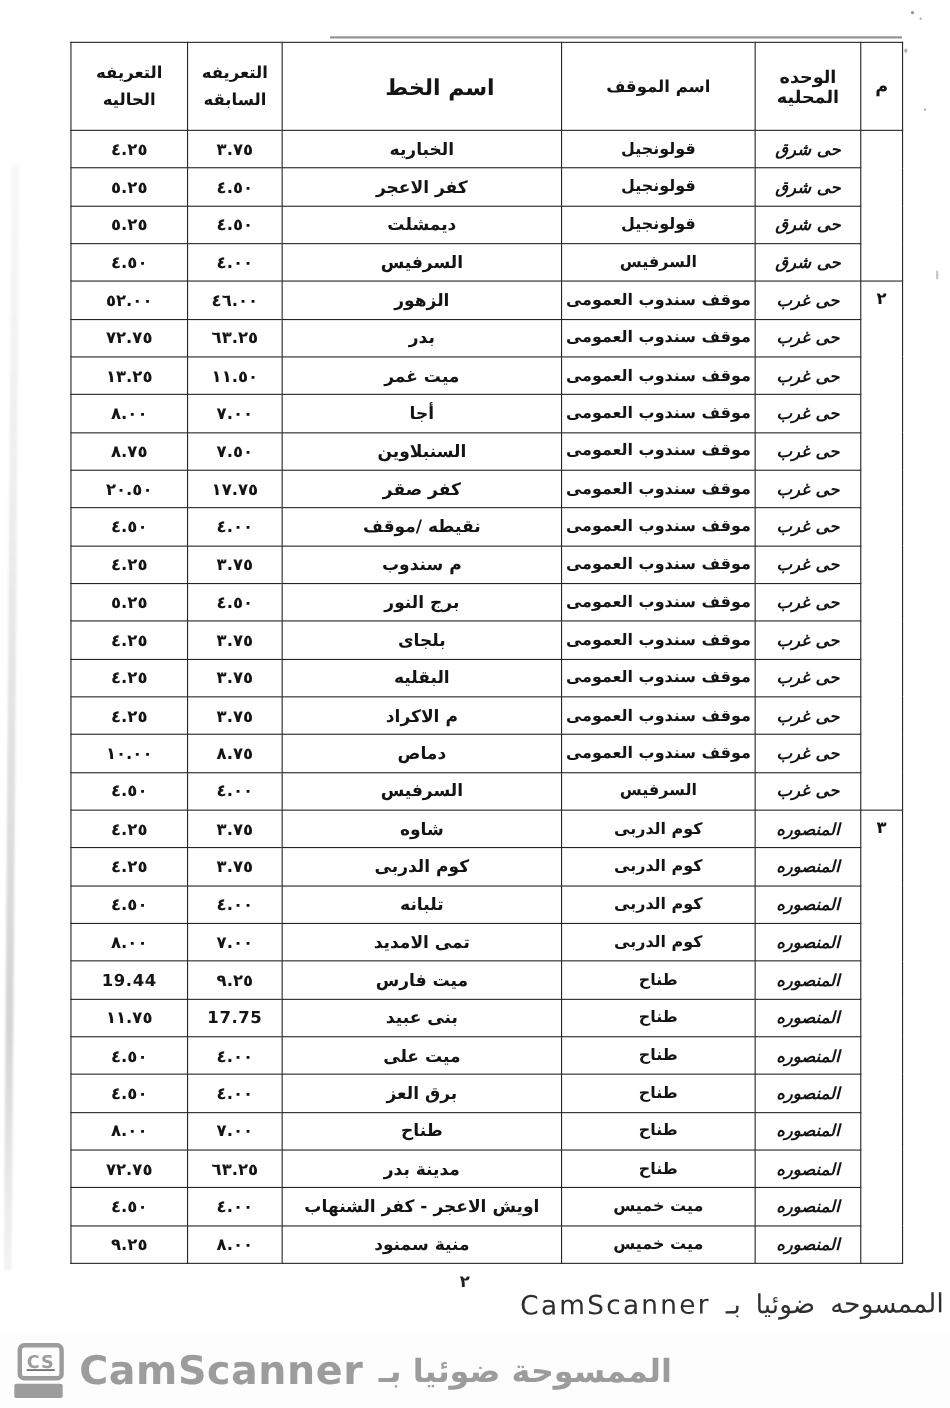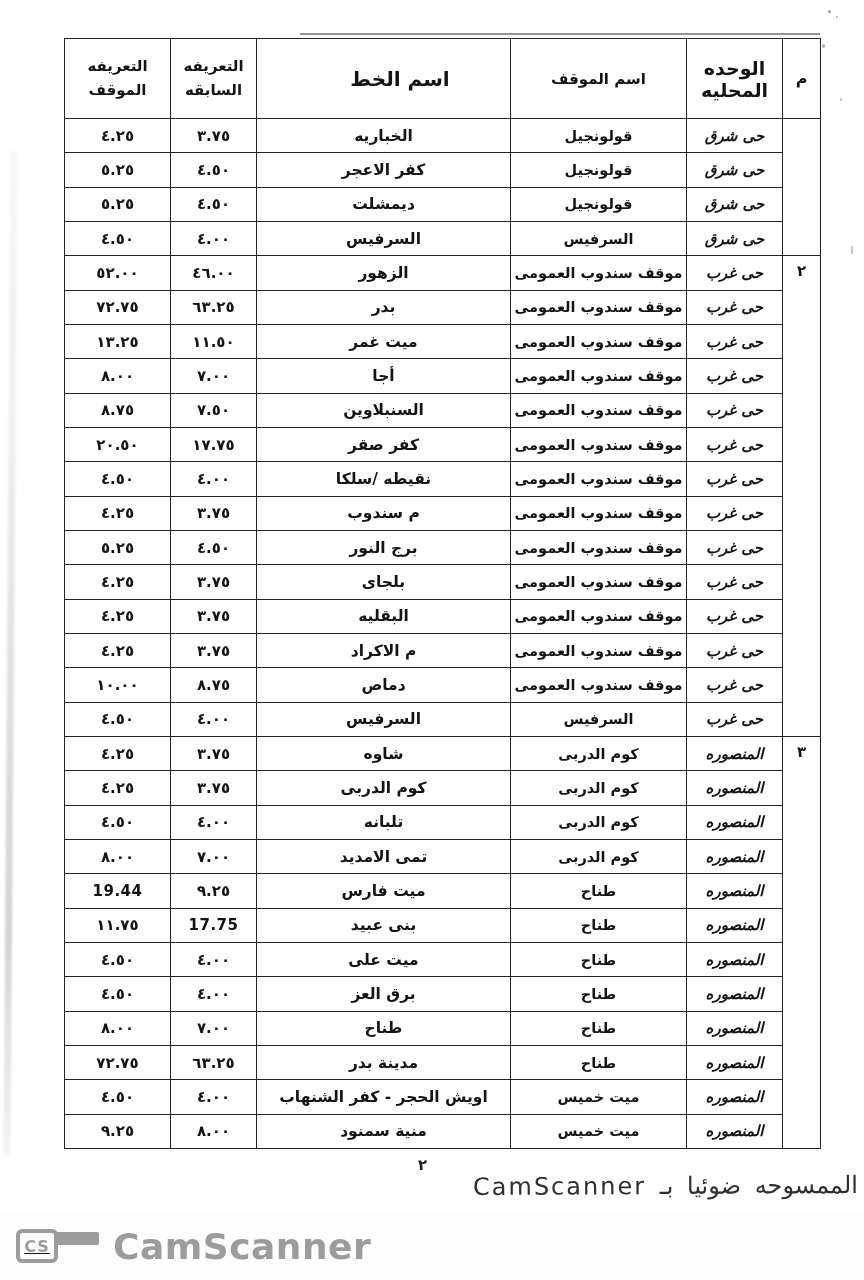--- a/index.html
+++ b/index.html
@@ -19,21 +19,21 @@
   }
   .tariff th,.tariff td{
     border:1.6px solid #242424;
     text-align:center;vertical-align:middle;
     font-weight:bold;color:#141414;
     padding:0 3px;overflow:hidden;
   }
   .tariff thead tr{height:80px;}
   .tariff tbody tr{height:34.33px;}
   th.h-idx{font-size:16px;}
-  th.h-unit{font-size:19px;}
+  th.h-unit{font-size:16px;}
   th.h-station{font-size:15px;}
   th.h-line{font-size:20px;padding-left:36px;}
   th.h-prev,th.h-curr{font-size:15px;line-height:1.55;}
   td.u{font-size:15px;font-style:italic;}
   td.s{font-size:14.5px;}
   td.l{font-size:15.5px;}
   td.n{font-size:15px;letter-spacing:.5px;}
   td.m{font-size:15px;vertical-align:top;padding-top:6px;}
 
   
@@ -47,21 +47,21 @@
     letter-spacing:1px;word-spacing:6px;white-space:nowrap;
     transform:rotate(-.3deg);
   }
   .hand-watermark .latin{letter-spacing:2px;}
 
   .cs-bar{
     position:absolute;left:0;top:1212px;width:864px;height:68px;
     background:#fdfdfd;display:flex;align-items:center;
     padding-left:16px;box-sizing:border-box;gap:14px;
   }
-  .cs-logo{display:flex;flex-direction:row;align-items:flex-start;text-decoration:underline;}
+  .cs-logo{display:flex;flex-direction:column;align-items:flex-start;text-decoration:underline;}
   .cs-box{
     width:34px;height:26px;border:4px solid #9c9c9c;border-radius:6px;
     display:flex;align-items:center;justify-content:center;
     color:#9c9c9c;font-size:16px;font-weight:bold;letter-spacing:1px;
   }
   .cs-tab{width:44px;height:13px;background:#9c9c9c;border-radius:2px;margin-top:3px;margin-left:-3px;}
   .cs-brand{font-size:36px;font-weight:bold;color:#9c9c9c;letter-spacing:.5px;}
   .cs-arabic{direction:rtl;font-size:29px;font-weight:bold;color:#9c9c9c;}
 
   
@@ -102,21 +102,21 @@
         <col style="width:86px">
         <col style="width:106px">
     </colgroup>
     <thead>
       <tr>
         <th class="h-idx">م</th>
         <th class="h-unit">الوحده المحليه</th>
         <th class="h-station">اسم الموقف</th>
         <th class="h-line">اسم الخط</th>
         <th class="h-prev">التعريفه السابقه</th>
-        <th class="h-curr">التعريفه الموقف</th>
+        <th class="h-curr">التعريفه الحاليه</th>
       </tr>
     </thead>
     <tbody>
       <tr>
         <td class="m" rowspan="4"></td>
         <td class="u">حى شرق</td>
         <td class="s">قولونجيل</td>
         <td class="l">الخباريه</td>
         <td class="n">٣.٧٥</td>
         <td class="n">٤.٢٥</td>
@@ -181,21 +181,21 @@
       <tr>
         <td class="u">حى غرب</td>
         <td class="s">موقف سندوب العمومى</td>
         <td class="l">كفر صقر</td>
         <td class="n">١٧.٧٥</td>
         <td class="n">٢٠.٥٠</td>
       </tr>
       <tr>
         <td class="u">حى غرب</td>
         <td class="s">موقف سندوب العمومى</td>
-        <td class="l">نقيطه /سلكا</td>
+        <td class="l">نقيطه /موقف</td>
         <td class="n">٤.٠٠</td>
         <td class="n">٤.٥٠</td>
       </tr>
       <tr>
         <td class="u">حى غرب</td>
         <td class="s">موقف سندوب العمومى</td>
         <td class="l">م سندوب</td>
         <td class="n">٣.٧٥</td>
         <td class="n">٤.٢٥</td>
       </tr>
@@ -308,21 +308,21 @@
       <tr>
         <td class="u">المنصوره</td>
         <td class="s">طناح</td>
         <td class="l">مدينة بدر</td>
         <td class="n">٦٣.٢٥</td>
         <td class="n">٧٢.٧٥</td>
       </tr>
       <tr>
         <td class="u">المنصوره</td>
         <td class="s">ميت خميس</td>
-        <td class="l">اويش الحجر - كفر الشنهاب</td>
+        <td class="l">اويش الاعجر - كفر الشنهاب</td>
         <td class="n">٤.٠٠</td>
         <td class="n">٤.٥٠</td>
       </tr>
       <tr>
         <td class="u">المنصوره</td>
         <td class="s">ميت خميس</td>
         <td class="l">منية سمنود</td>
         <td class="n">٨.٠٠</td>
         <td class="n">٩.٢٥</td>
       </tr>
@@ -335,15 +335,16 @@
     <span>الممسوحه ضوئيا بـ</span>
     <span class="latin">CamScanner</span>
   </div>
 
   <div class="cs-bar">
     <div class="cs-logo">
       <div class="cs-box">CS</div>
       <div class="cs-tab"></div>
     </div>
     <div class="cs-brand">CamScanner</div>
+    <div class="cs-arabic">الممسوحة ضوئيا بـ</div>
   </div>
 
 </div>
 
 </body></html>

